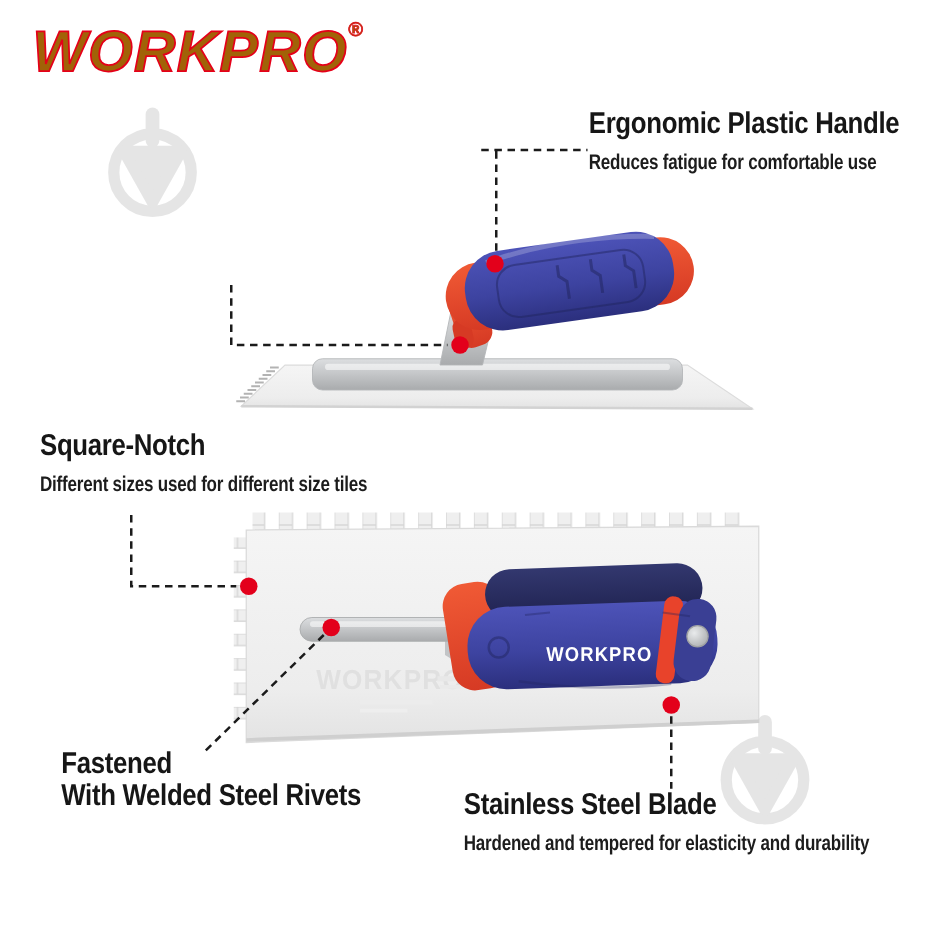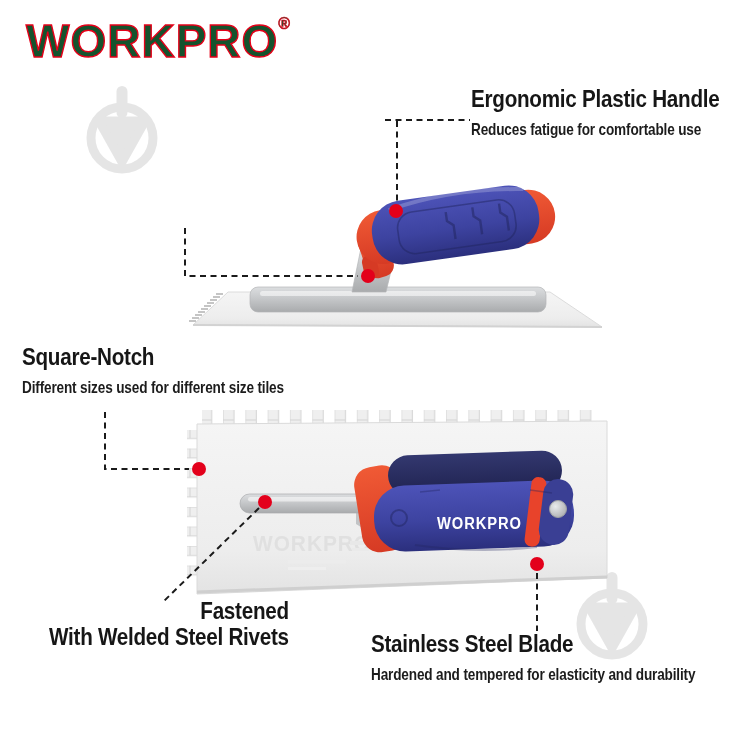--- a/index.html
+++ b/index.html
@@ -3,22 +3,22 @@
 <meta charset="utf-8">
 <style>
   html,body{margin:0;padding:0;background:#fff;}
   .stage{
     position:relative;width:750px;height:750px;overflow:hidden;background:#ffffff;
     font-family:"Liberation Sans","DejaVu Sans",sans-serif;color:#161616;
   }
   .scene{position:absolute;left:0;top:0;width:750px;height:750px;}
   .logo{
     position:absolute;left:26px;top:14px;
-    font-size:46px;font-weight:bold;letter-spacing:1px;color:#14532d;
-    -webkit-text-stroke:1.4px #e50019;white-space:nowrap;
+    font-size:46px;font-weight:bold;letter-spacing:1px;color:#a16207;
+    -webkit-text-stroke:1.4px #e50019;white-space:nowrap;font-style:italic;
   }
   .logo sup{font-size:16px;-webkit-text-stroke:0.6px #e50019;vertical-align:28px;letter-spacing:0;}
   .callout{position:absolute;white-space:nowrap;}
   .c-title{
     font-size:24px;font-weight:bold;line-height:26px;color:#161616;
     transform:scaleX(0.86);transform-origin:0 0;letter-spacing:-0.3px;
   }
   .c-sub{
     font-size:17px;font-weight:bold;line-height:20px;color:#1c1c1c;margin-top:8px;
     transform:scaleX(0.80);transform-origin:0 0;letter-spacing:-0.2px;
@@ -159,26 +159,26 @@
   </svg>
 
   <div class="logo"><span>WORKPRO</span><sup>®</sup></div>
 
   <div class="callout" style="left:471px;top:86px;">
     <div class="c-title">Ergonomic Plastic Handle</div>
     <div class="c-sub">Reduces fatigue for comfortable use</div>
   </div>
 
 
-  <div class="callout" style="left:22px;top:344px;">
+  <div class="callout" style="left:32px;top:344px;">
     <div class="c-title">Square-Notch</div>
     <div class="c-sub">Different sizes used for different size tiles</div>
   </div>
 
-  <div class="callout" style="left:49px;top:598px;text-align:right;">
+  <div class="callout" style="left:49px;top:598px;">
     <div class="c-title">Fastened</div>
     <div class="c-title">With Welded Steel Rivets</div>
   </div>
 
   <div class="callout" style="left:371px;top:631px;">
     <div class="c-title">Stainless Steel Blade</div>
     <div class="c-sub">Hardened and tempered for elasticity and durability</div>
   </div>
 
 </div>

